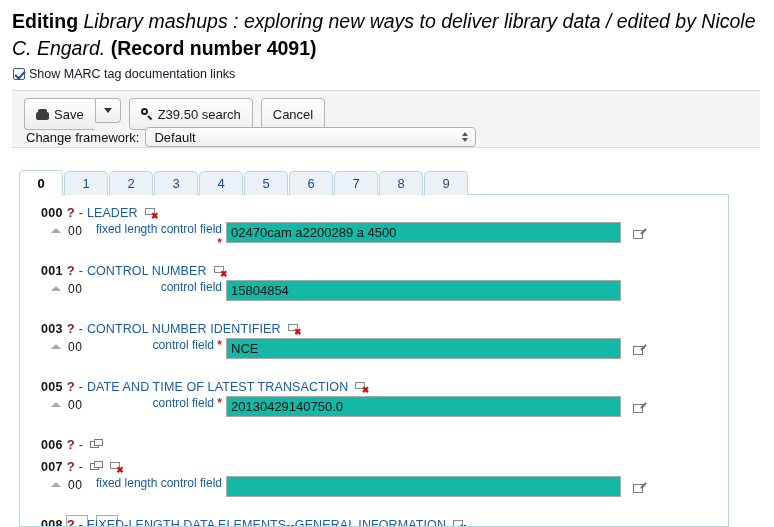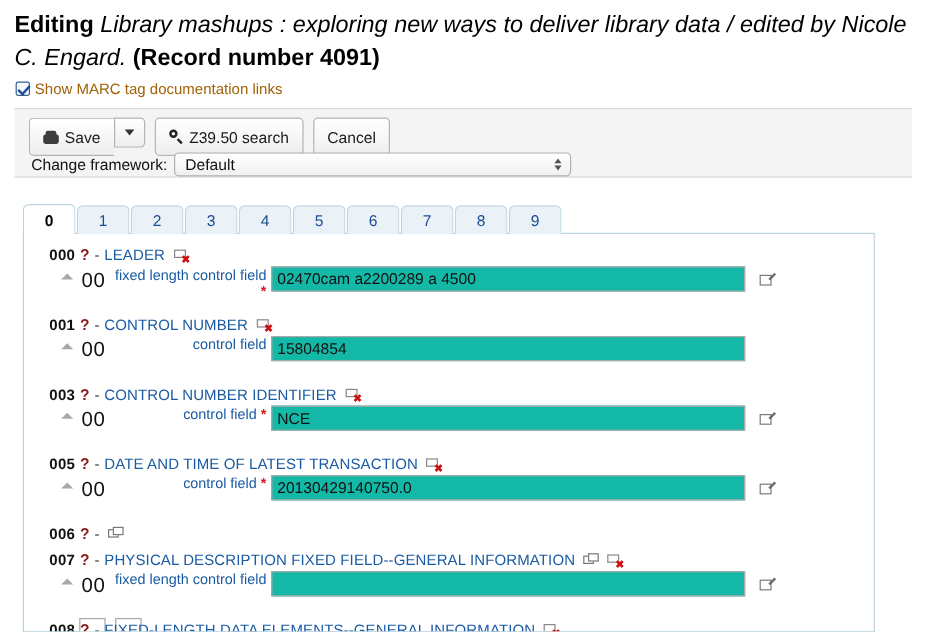--- a/index.html
+++ b/index.html
@@ -35,21 +35,21 @@
 
   
   .marc-doc-line {
     position: absolute;
     left: 13px;
     top: 67px;
     display: flex;
     align-items: center;
     gap: 4px;
     font-size: 12.5px;
-    color: #a16207;
+    color: #0f172a;
   }
   .cb {
     width: 12px;
     height: 12px;
     border: 1px solid #3a5f8f;
     border-radius: 2px;
     background: #f4f8fd;
     position: relative;
     display: inline-block;
     box-sizing: border-box;
@@ -361,21 +361,21 @@
     width: 0; height: 0;
     border-left: 5px solid transparent;
     border-right: 5px solid transparent;
     border-bottom: 5px solid #a8a8a8;
     cursor: pointer;
   }
   .sub-code {
     position: absolute;
     left: 48px;
     top: 2px;
-    font-size: 17px;
+    font-size: 12px;
     color: #111;
     letter-spacing: .5px;
   }
   .sub-label {
     position: absolute;
     left: 70px;
     top: 0px;
     width: 132px;
     text-align: right;
     font-size: 12px;
@@ -565,21 +565,20 @@
           <span class="tag-q">?</span>
           <span class="tag-dash">-</span>
           <span class="ic ic-clone"></span>
         </div>
       </div>
       <div class="field-block" style="top: 264px;">
         <div class="tag-line">
           <span class="tag-num">007</span>
           <span class="tag-q">?</span>
           <span class="tag-dash">-</span>
-          <span class="tag-name">PHYSICAL DESCRIPTION FIXED FIELD--GENERAL INFORMATION</span>
           <span class="ic ic-clone"></span>
           <span class="ic ic-del"></span>
         </div>
         <div class="sub-line">
           <span class="tri-up"></span>
           <span class="sub-code">00</span>
           <span class="sub-label"><span>fixed length control field</span></span>
           <div class="inp"></div>
           <span class="edit-slot"><span class="ic ic-edit"></span></span>
         </div>

